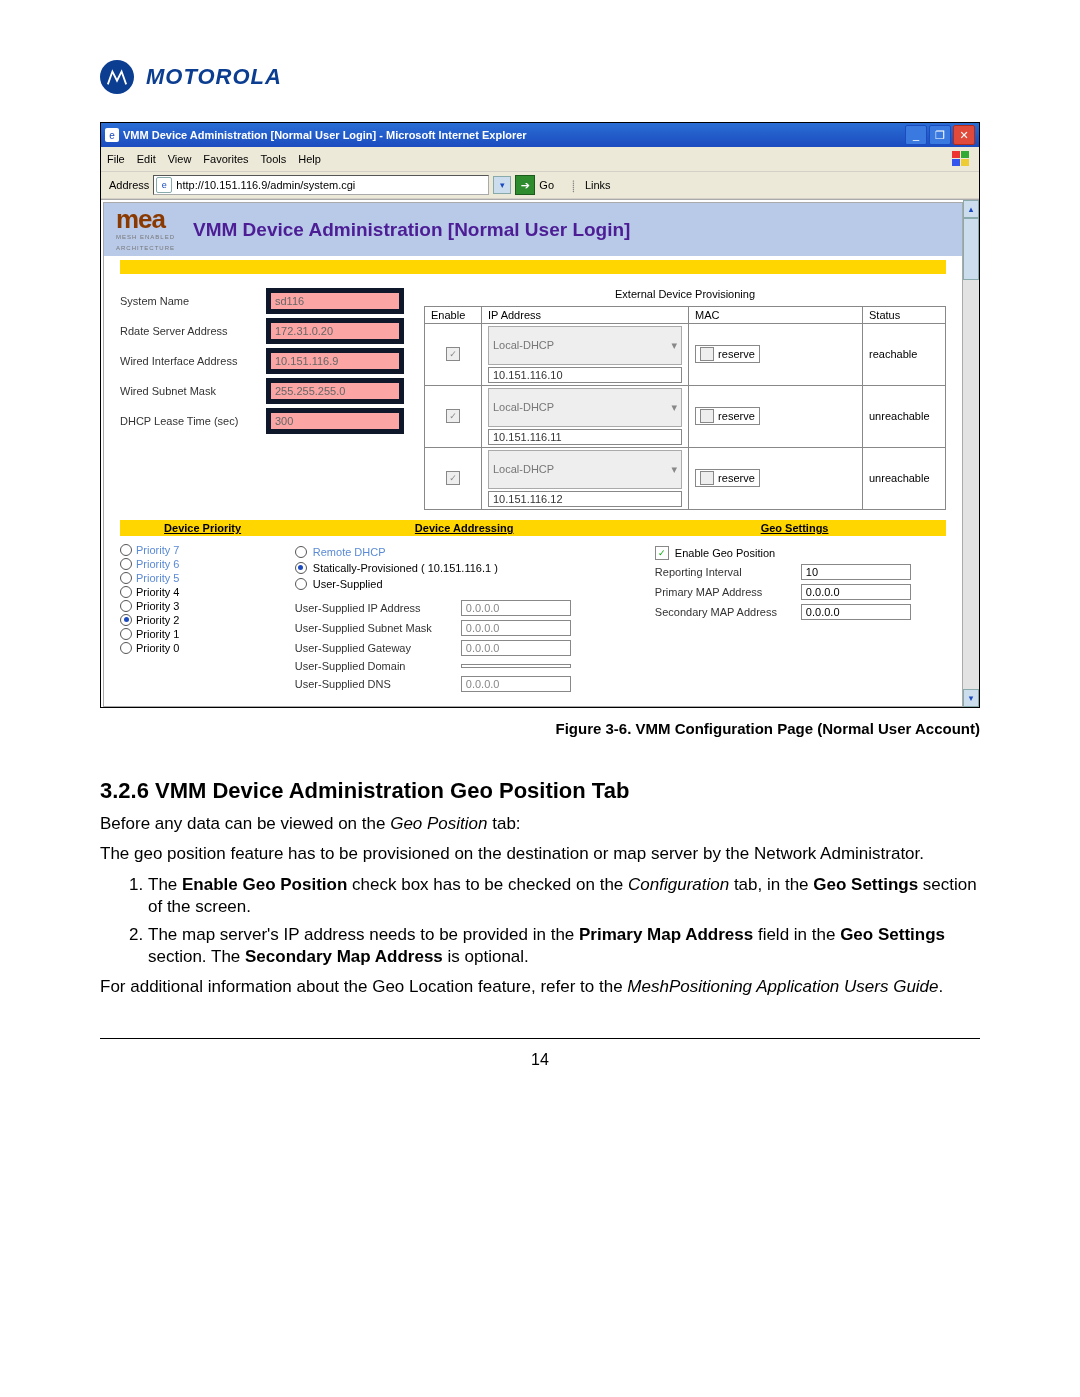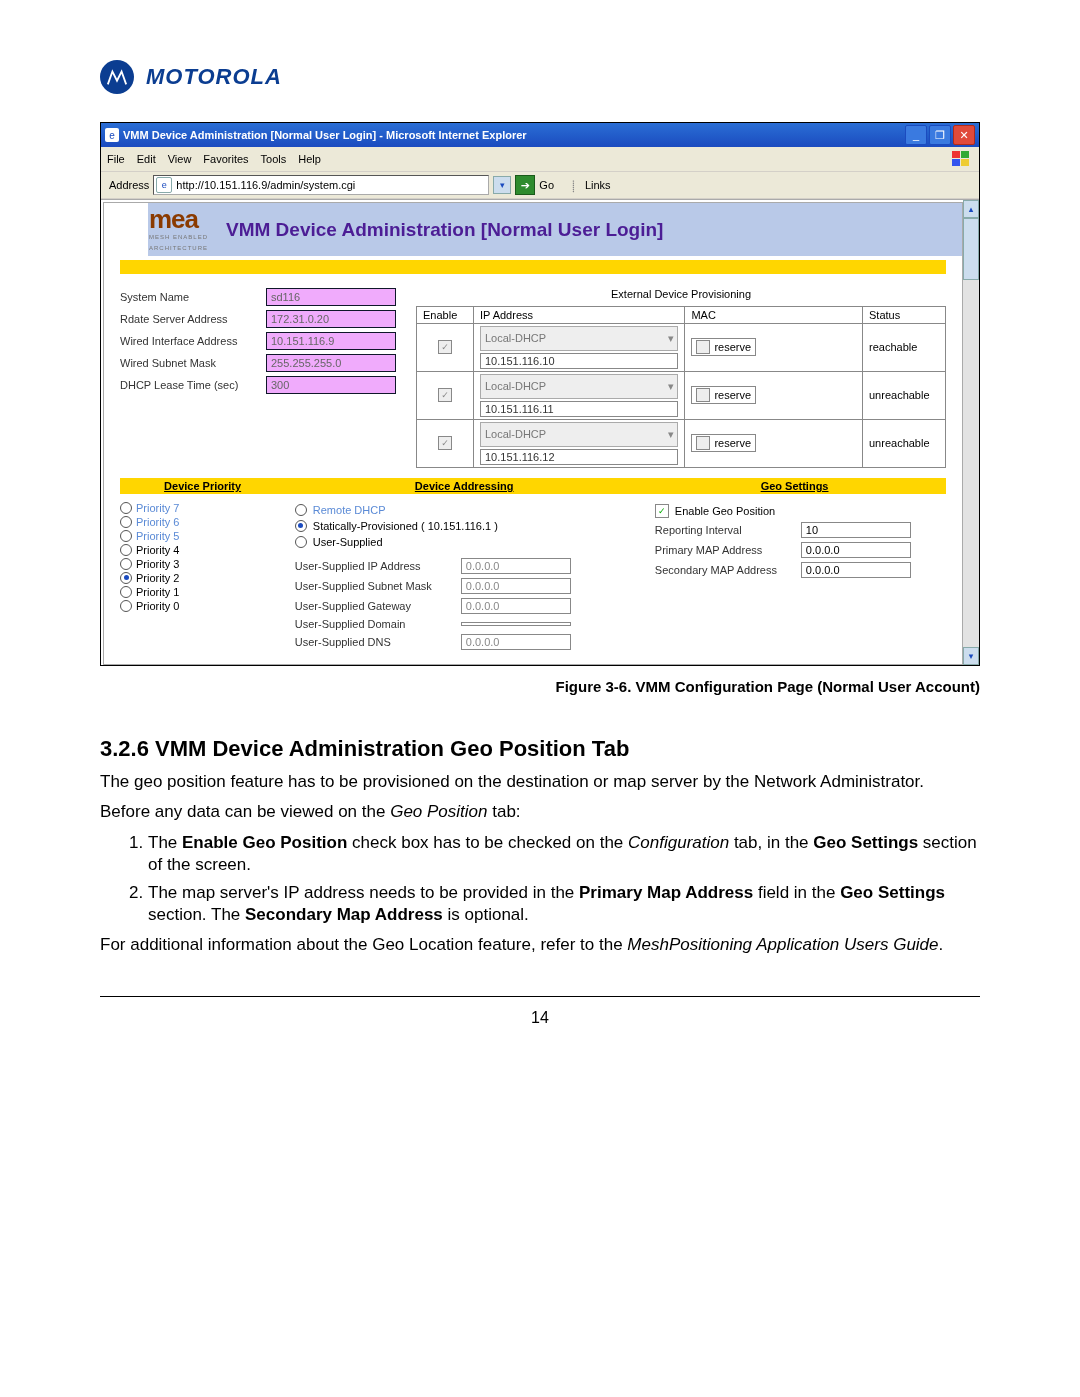--- a/index.html
+++ b/index.html
@@ -158,22 +158,21 @@
     display: flex; align-items: center; justify-content: center;
     font-size: 9px; color: #1b4bbf;
   }
   .sb-thumb { height: 60px; background: #cde; border: 1px solid #8aa; margin-top: 0; }
   .sb-spacer { flex: 1; }
   .header-band {
     background: #b9c9e8;
     display: flex;
     align-items: center;
     gap: 18px;
-    padding: 6px 16px 4px 1px;
-    margin-left: 44px;
+    padding: 6px 16px 4px 12px;
   }
   .mea-logo {
     font-family: Arial;
     font-size: 10px;
     color: #8a3a00;
     text-align: left;
   }
   .mea-big {
     font-size: 26px;
     font-weight: bold;
@@ -217,22 +216,22 @@
   .kvcol { font-size: 11px; }
   .kvrow {
     display: flex;
     align-items: center;
     margin: 4px 0;
     gap: 6px;
   }
   .kvrow label { width: 140px; color: #333; }
   .inp {
     width: 120px;
-    border: 1px solid #0f172a;
-    background: #f0abfc;
+    border: 5px solid #0f172a;
+    background: #fca5a5;
     padding: 2px 4px;
     color: #666;
     font-size: 11px;
   }
   .edp {
     flex: 1;
   }
   .edp-title {
     text-align: center;
     font-size: 11px;
@@ -255,21 +254,21 @@
     border: 1px solid #888;
     padding: 2px 6px;
     vertical-align: middle;
   }
   .provcell {
     display: flex; flex-direction: column; gap: 2px;
   }
   .provcell .sel {
     display: flex; align-items: center;
     border: 1px solid #aaa; background: #eee;
-    padding: 5px 4px; color: #777;
+    padding: 12px 4px; color: #777;
   }
   .provcell .sel .chev { margin-left: auto; color: #888; }
   .provcell .ip { border: 1px solid #888; padding: 1px 4px; background: #fff; color: #333; }
   .chk {
     width: 12px; height: 12px; border: 1px solid #888;
     display: inline-flex; align-items: center; justify-content: center;
     background: #eee; color: #888; font-size: 9px;
   }
   .chk.on { color: #0a0; background: #fff; }
   .macbox { border: 1px solid #888; padding: 1px 4px; display: inline-flex; align-items: center; gap: 4px; }
@@ -623,24 +622,24 @@
         <div class="sb-spacer"></div>
         <div class="sb-btn">▾</div>
       </div>
     </div>
   </div>
 
   <div class="figcap">Figure 3-6.    VMM Configuration Page (Normal User Account)</div>
 
   <div class="body">
     <div class="heading">3.2.6  VMM Device Administration Geo Position Tab</div>
-    <p><span>The geo position feature has to be provisioned on the destination or map server by the Network Administrator.</span></p>
     <p>
       <span>Before any data can be viewed on the </span><i>Geo Position</i><span> tab:</span>
     </p>
+    <p><span>The geo position feature has to be provisioned on the destination or map server by the Network Administrator.</span></p>
     <ol>
       <li>
         <span>The </span><b>Enable Geo Position</b><span> check box has to be checked on the </span><i>Configuration</i><span> tab, in the </span><b>Geo Settings</b><span> section of the screen.</span>
       </li>
       <li>
         <span>The map server's IP address needs to be provided in the </span><b>Primary Map Address</b><span> field in the </span><b>Geo Settings</b><span> section. The </span><b>Secondary Map Address</b><span> is optional.</span>
       </li>
     </ol>
     <p class="just">
       <span>For additional information about the Geo Location feature, refer to the </span><i>MeshPositioning Application Users Guide</i><span>.</span>

